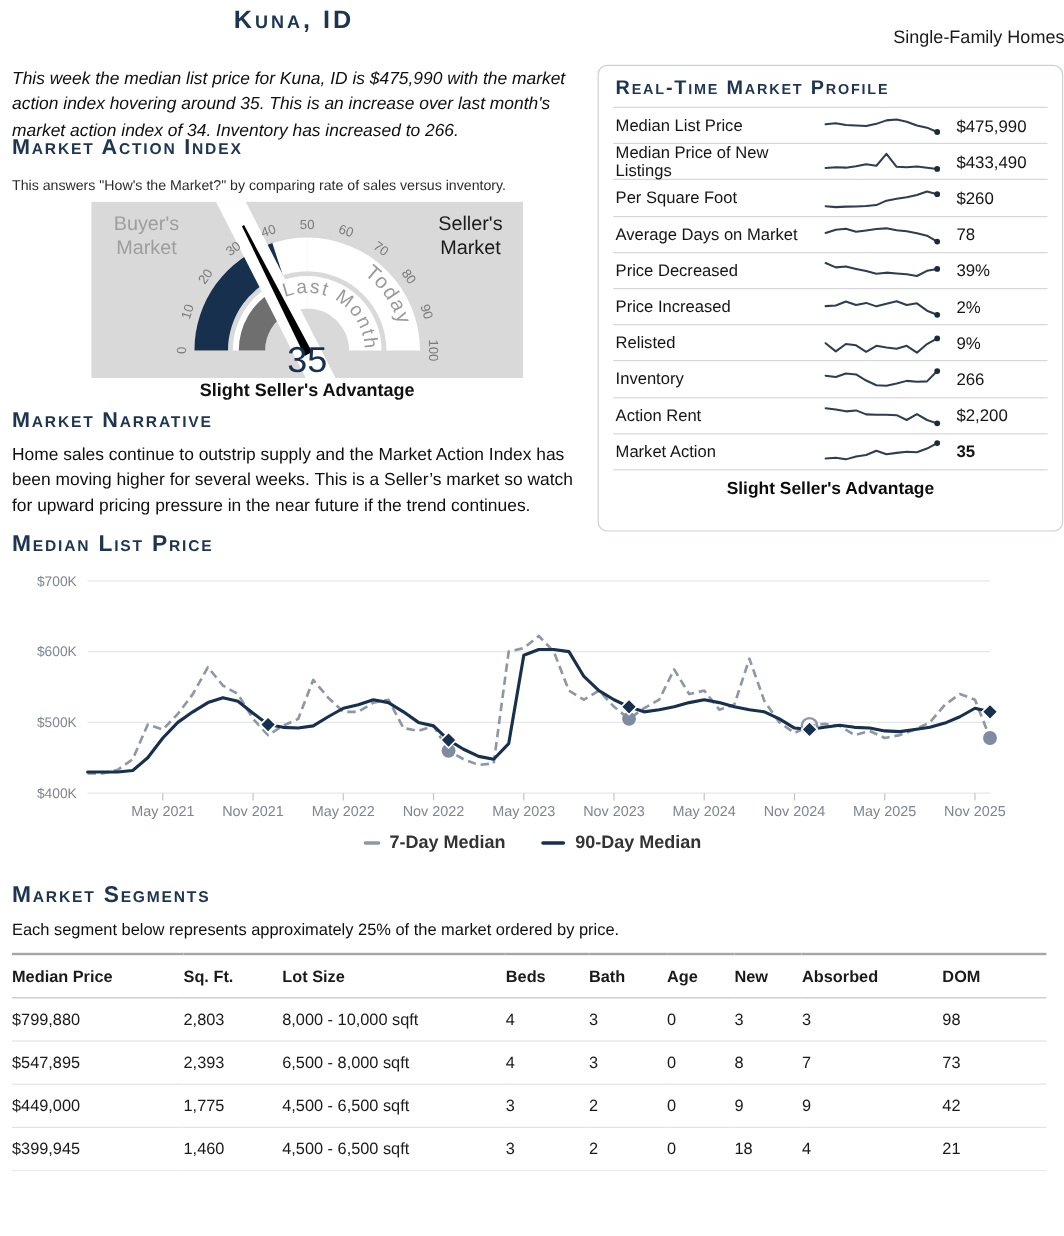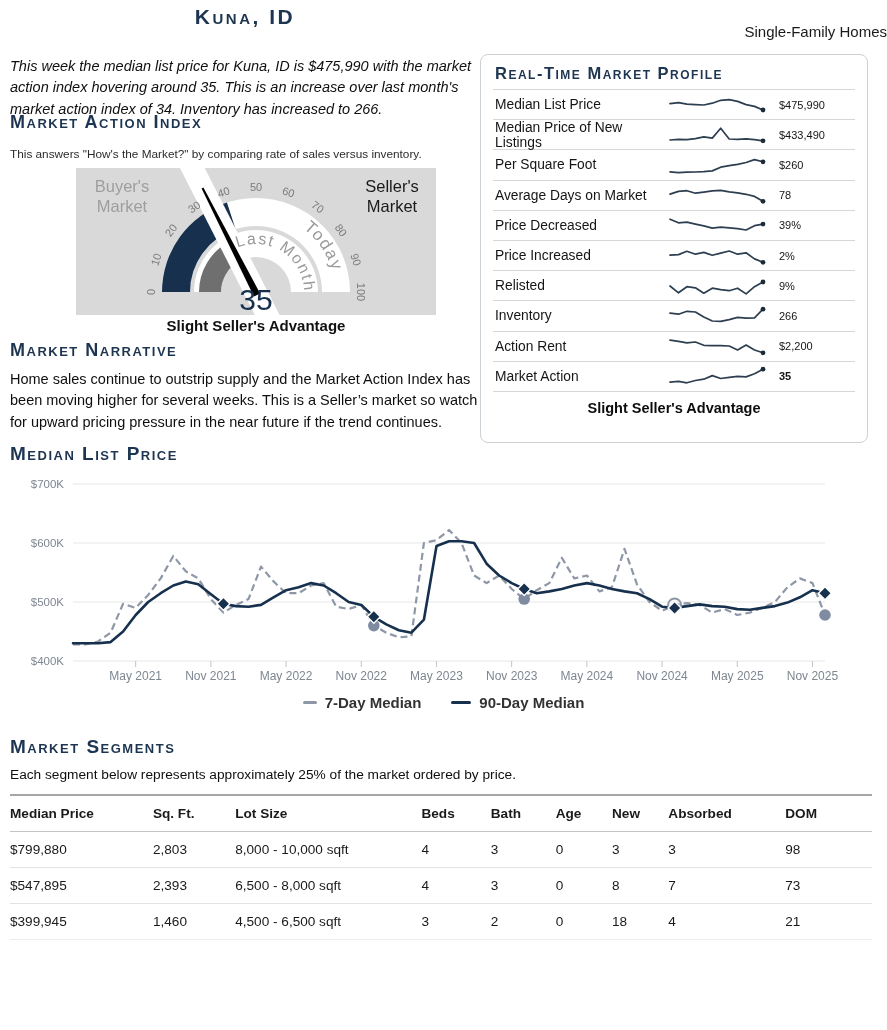--- a/index.html
+++ b/index.html
@@ -25,27 +25,27 @@
   #seg-heading{left:10px;top:736px;font-size:19px;}
   #seg-desc{left:10px;top:767px;font-size:13.7px;color:#0f0f0f;}
   #seg-table-wrap{left:10px;top:794px;width:862px;}
   table{border-collapse:collapse;width:100%;font-size:13.6px;color:#1a1a1a;}
   thead tr{border-top:2px solid #a6a6a6;border-bottom:1px solid #c4c4c4;}
   tbody tr{border-bottom:1px solid #e3e3e3;}
   tbody tr:last-child{border-bottom:1px solid #ececec;}
   th{text-align:left;font-weight:bold;padding:10px 0;}
   td{padding:10px 0;}
   
-  #profile-panel{left:480px;top:54px;width:388px;height:389px;border:1px solid #ccd1d6;border-radius:8px;background:#fff;box-sizing:border-box;}
+  #profile-panel{left:498px;top:54px;width:388px;height:389px;border:1px solid #ccd1d6;border-radius:8px;background:#fff;box-sizing:border-box;}
   #profile-heading{padding:9px 0 6px 14px;font-size:16.5px;}
   #profile-rows{border-top:1px solid #d7d7d7;margin:0 12px;}
   .p-row{display:flex;align-items:center;height:29.2px;border-bottom:1px solid #d7d7d7;}
   .p-label{flex:1;font-size:13.8px;color:#151515;padding-left:2px;}
   .p-spark{width:105px;height:24px;flex:none;}
-  .p-value{width:76px;flex:none;font-size:11px;color:#151515;padding-left:9px;}
+  .p-value{width:76px;flex:none;font-size:14px;color:#151515;padding-left:9px;}
   .p-value.bold{font-weight:bold;}
   #profile-footer{text-align:center;font-weight:bold;font-size:14.5px;padding-top:8px;color:#0c0c0c;}
 </style>
 </head>
 <body>
 
 <div id="page">
   <div class="abs sc" id="report-title">Kuna, ID</div>
   <div class="abs" id="report-subtitle">Single-Family Homes</div>
   <div class="abs" id="intro-text">This week the median list price for Kuna, ID is $475,990 with the market action index hovering around 35. This is an increase over last month's market action index of 34. Inventory has increased to 266.</div>
@@ -273,20 +273,31 @@
             <td>2,393</td>
             <td>6,500 - 8,000 sqft</td>
             <td>4</td>
             <td>3</td>
             <td>0</td>
             <td>8</td>
             <td>7</td>
             <td>73</td>
           </tr>
           <tr>
+            <td>$449,000</td>
+            <td>1,775</td>
+            <td>4,500 - 6,500 sqft</td>
+            <td>3</td>
+            <td>2</td>
+            <td>0</td>
+            <td>9</td>
+            <td>9</td>
+            <td>42</td>
+          </tr>
+          <tr>
             <td>$399,945</td>
             <td>1,460</td>
             <td>4,500 - 6,500 sqft</td>
             <td>3</td>
             <td>2</td>
             <td>0</td>
             <td>18</td>
             <td>4</td>
             <td>21</td>
           </tr>

